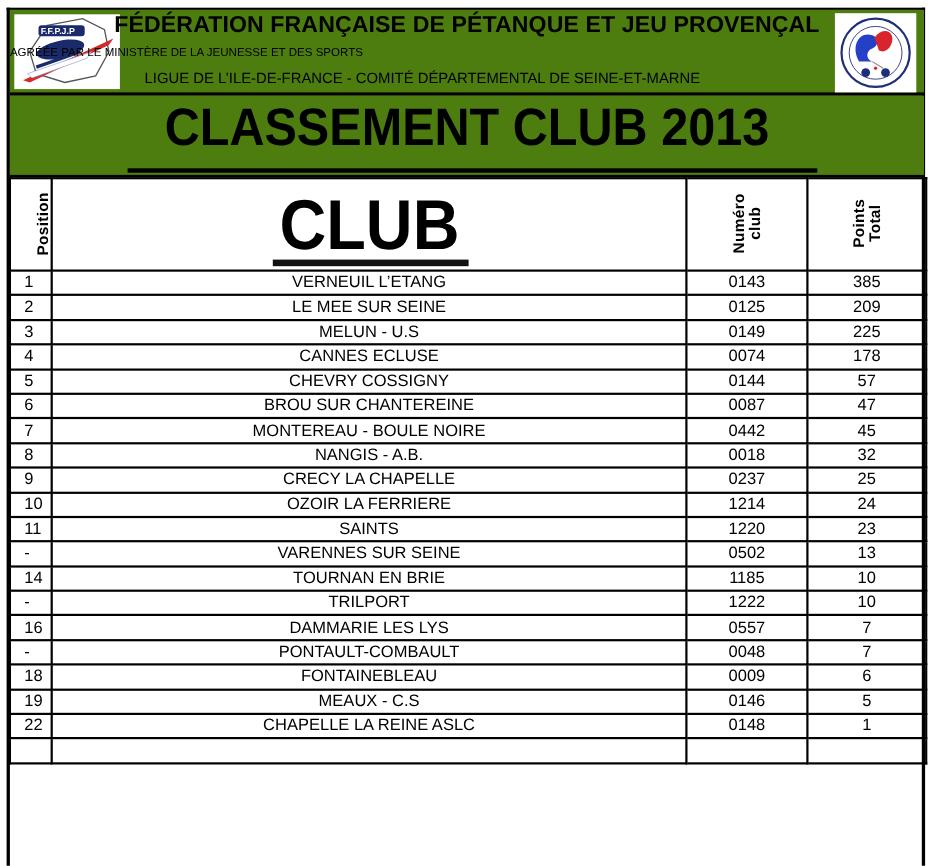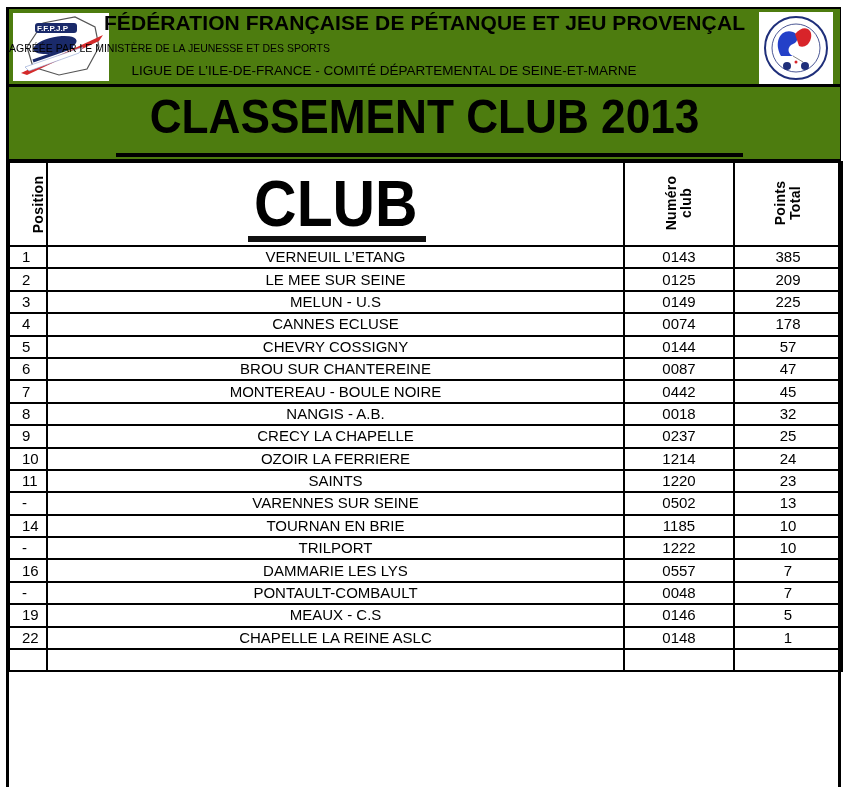--- a/index.html
+++ b/index.html
@@ -182,20 +182,26 @@
         <td>0557</td>
         <td>7</td>
       </tr>
     <tr>
         <td class="pos">-</td>
         <td>PONTAULT-COMBAULT</td>
         <td>0048</td>
         <td>7</td>
       </tr>
     <tr>
+        <td class="pos">18</td>
+        <td>FONTAINEBLEAU</td>
+        <td>0009</td>
+        <td>6</td>
+      </tr>
+    <tr>
         <td class="pos">19</td>
         <td>MEAUX - C.S</td>
         <td>0146</td>
         <td>5</td>
       </tr>
     <tr>
         <td class="pos">22</td>
         <td>CHAPELLE LA REINE ASLC</td>
         <td>0148</td>
         <td>1</td>

